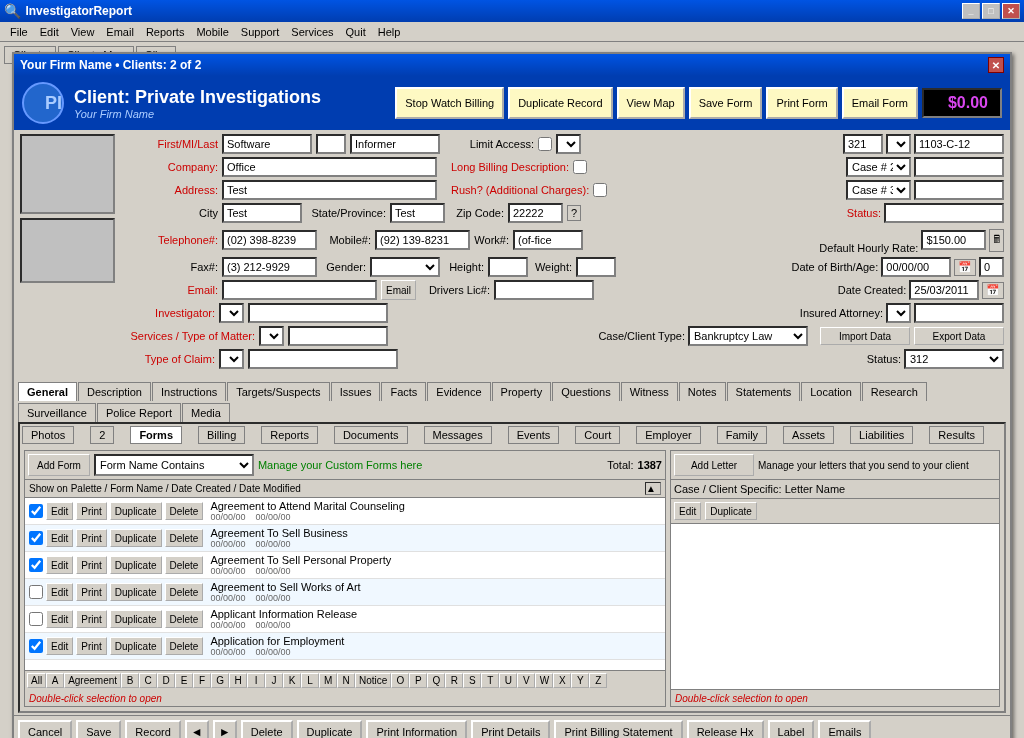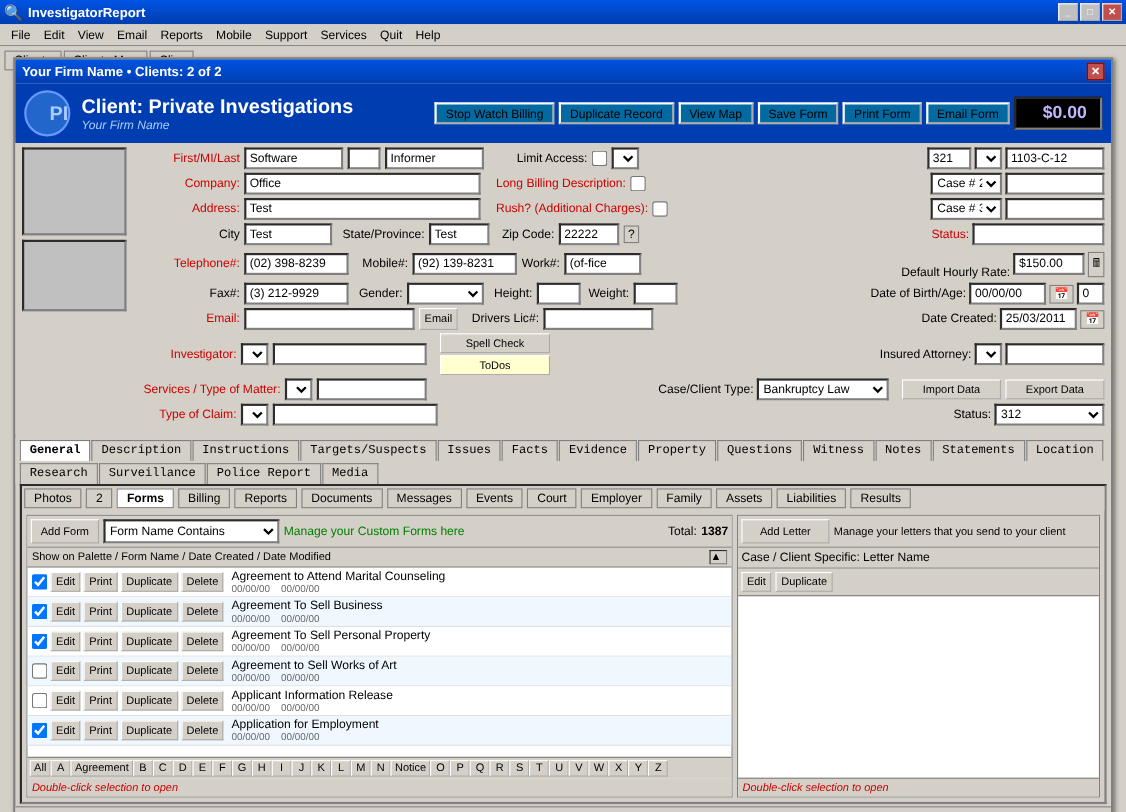--- a/index.html
+++ b/index.html
@@ -52,25 +52,25 @@
     
     .client-header {
       background: #003db0; padding: 6px 8px; display: flex; align-items: center; gap: 10px;
     }
     .client-logo { width: 42px; height: 42px; background: #2266cc; border: 2px solid #6699ff;
       border-radius: 50%; display: flex; align-items: center; justify-content: flex-end; }
     .client-title { color: white; font-size: 18px; font-weight: bold; }
     .client-subtitle { color: #aaccff; font-size: 11px; font-style: italic; }
     .header-buttons { display: flex; gap: 4px; margin-left: auto; align-items: center; }
     .header-btn {
-      background: #0369a1; border: 2px outset #ffffff; padding: 3px 8px;
-      cursor: pointer; font-size: 11px; height: 20px;
+      background: #fef9c3; border: 2px outset #ffffff; padding: 3px 8px;
+      cursor: pointer; font-size: 11px; height: 32px;
     }
     .balance-display {
-      background: black; color: #c4b5fd; font-size: 16px; font-weight: bold;
+      background: black; color: #d946ef; font-size: 16px; font-weight: bold;
       padding: 4px 12px; border: 2px inset #808080; min-width: 80px; text-align: right;
     }
     
     
     .form-area { background: #d4d0c8; padding: 6px; }
     .form-row { display: flex; align-items: center; margin-bottom: 3px; gap: 4px; }
     .form-label { color: #cc0000; font-size: 11px; text-align: right; }
     .form-label-black { color: black; font-size: 11px; text-align: right; }
     .form-input {
       border: 2px inset #808080; background: white; height: 20px;
@@ -83,30 +83,30 @@
     }
     .photo-box {
       width: 95px; height: 80px; background: #c0c0c0; border: 2px inset #808080;
       margin-bottom: 4px; display: flex; align-items: center; justify-content: center;
     }
     
     
     .main-form { margin-left: 105px; }
     
     
-    .tab-bar { display: flex; flex-wrap: wrap; background: #d4d0c8; margin-top: 4px; font-family: Liberation Mono, monospace; }
+    .tab-bar { display: flex; flex-wrap: wrap; background: #d4d0c8; margin-top: 4px; }
     .tab {
       background: #d4d0c8; border: 1px solid #808080; border-bottom: none;
       padding: 3px 8px; cursor: pointer; font-size: 11px; margin-right: 1px;
       margin-top: 2px;
     }
     .tab.active { background: white; font-weight: bold; }
     
     
-    .sub-tab-row { display: flex; background: #d4d0c8; padding: 2px; gap: 4px; flex-wrap: wrap; }
+    .sub-tab-row { display: flex; background: #d4d0c8; padding: 2px; gap: 16px; flex-wrap: wrap; }
     .sub-tab {
       background: #d4d0c8; border: 1px solid #808080; padding: 2px 8px;
       cursor: pointer; font-size: 11px;
     }
     .sub-tab.active { background: white; font-weight: bold; }
     .form-row-item {
       display: flex; align-items: center; padding: 2px 4px; border-bottom: 1px solid #e0e0e0;
       background: white; gap: 3px;
     }
     .form-row-item:nth-child(even) { background: #f0f8ff; }
@@ -316,24 +316,20 @@
           <span class="form-label-black" style="width:80px;">Date Created:</span>
           <input type="text" class="form-input" style="width: 70px;" value="25/03/2011">
           <span style="font-size:11px; border:1px solid #808080; padding:1px 3px; cursor:pointer; background:#d4d0c8;">📅</span>
         </span>
       </div>
 
       <div class="form-row">
         <span class="form-label" style="width:90px;">Investigator:</span>
         <select class="form-select" style="width:25px;"><option></option></select>
         <input type="text" class="form-input" style="width: 140px;" value="">
-        <span style="margin-left:8px; display:flex; flex-direction:column; gap:2px;">
-          <button class="small-btn" style="width:100px;">Spell Check</button>
-          <button class="small-btn" style="width:100px; background:#ffffd0;">ToDos</button>
-        </span>
         <span style="margin-left:auto; display:flex; align-items:center; gap:3px;">
           <span class="form-label-black" style="width:100px;">Insured Attorney:</span>
           <select class="form-select" style="width:25px;"><option></option></select>
           <input type="text" class="form-input" style="width: 90px;" value="">
         </span>
       </div>
 
       <div class="form-row">
         <span class="form-label" style="width:130px;">Services / Type of Matter:</span>
         <select class="form-select" style="width:25px;"><option></option></select>

